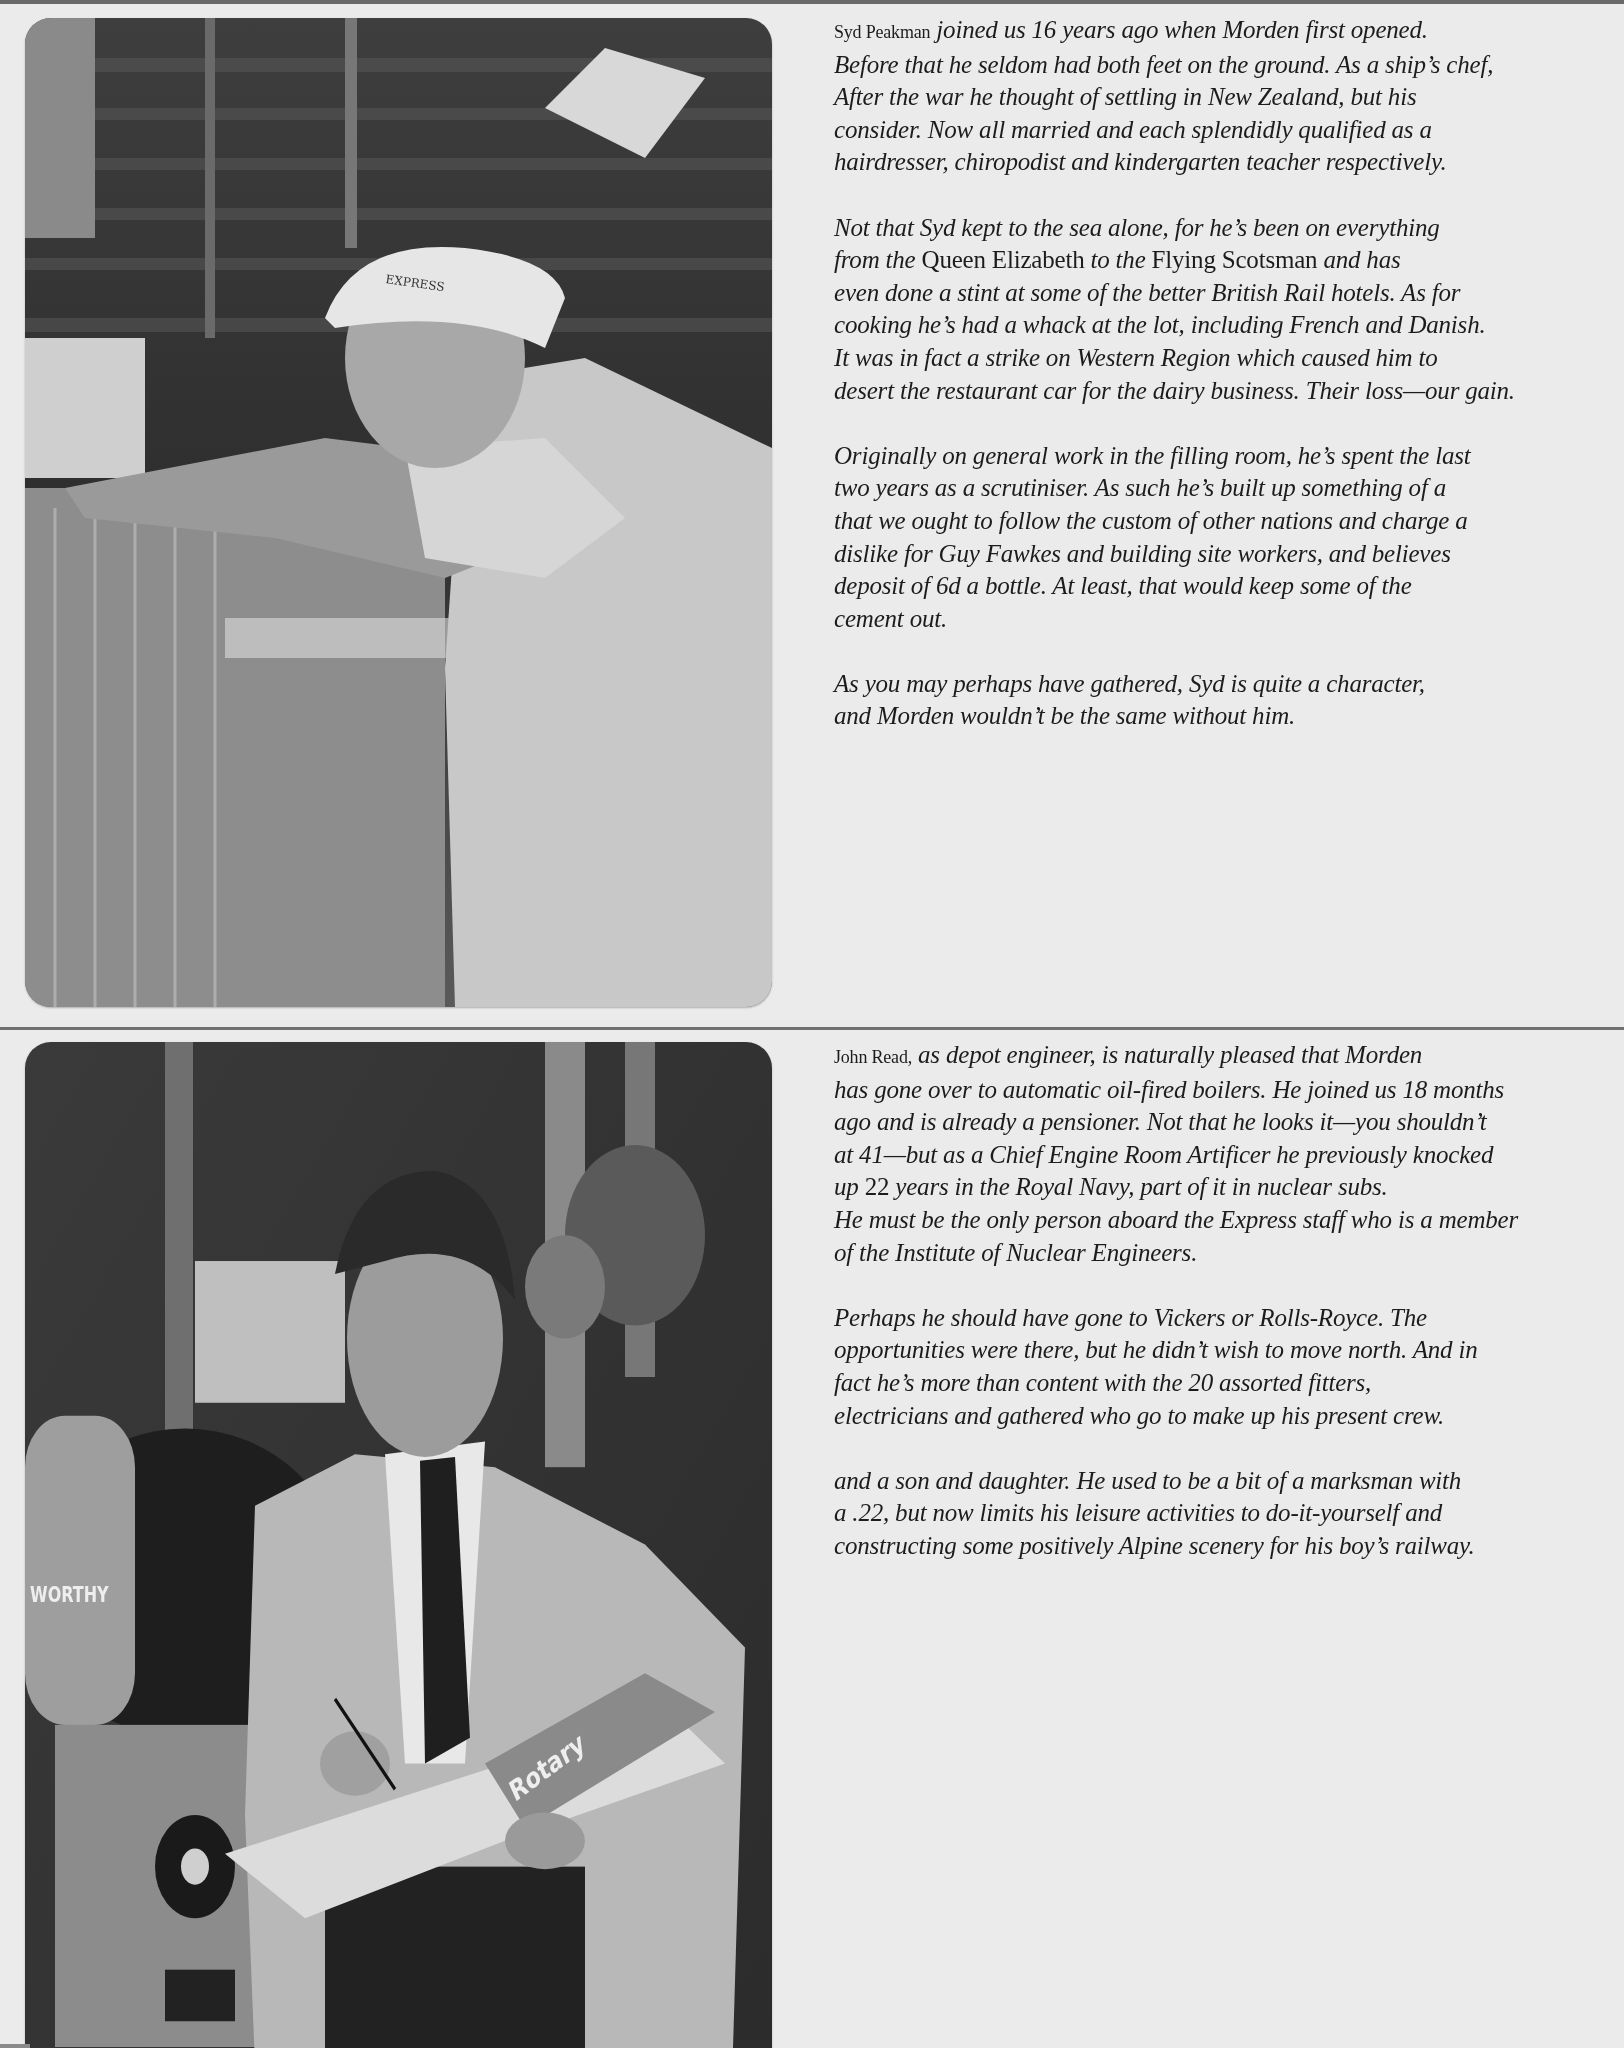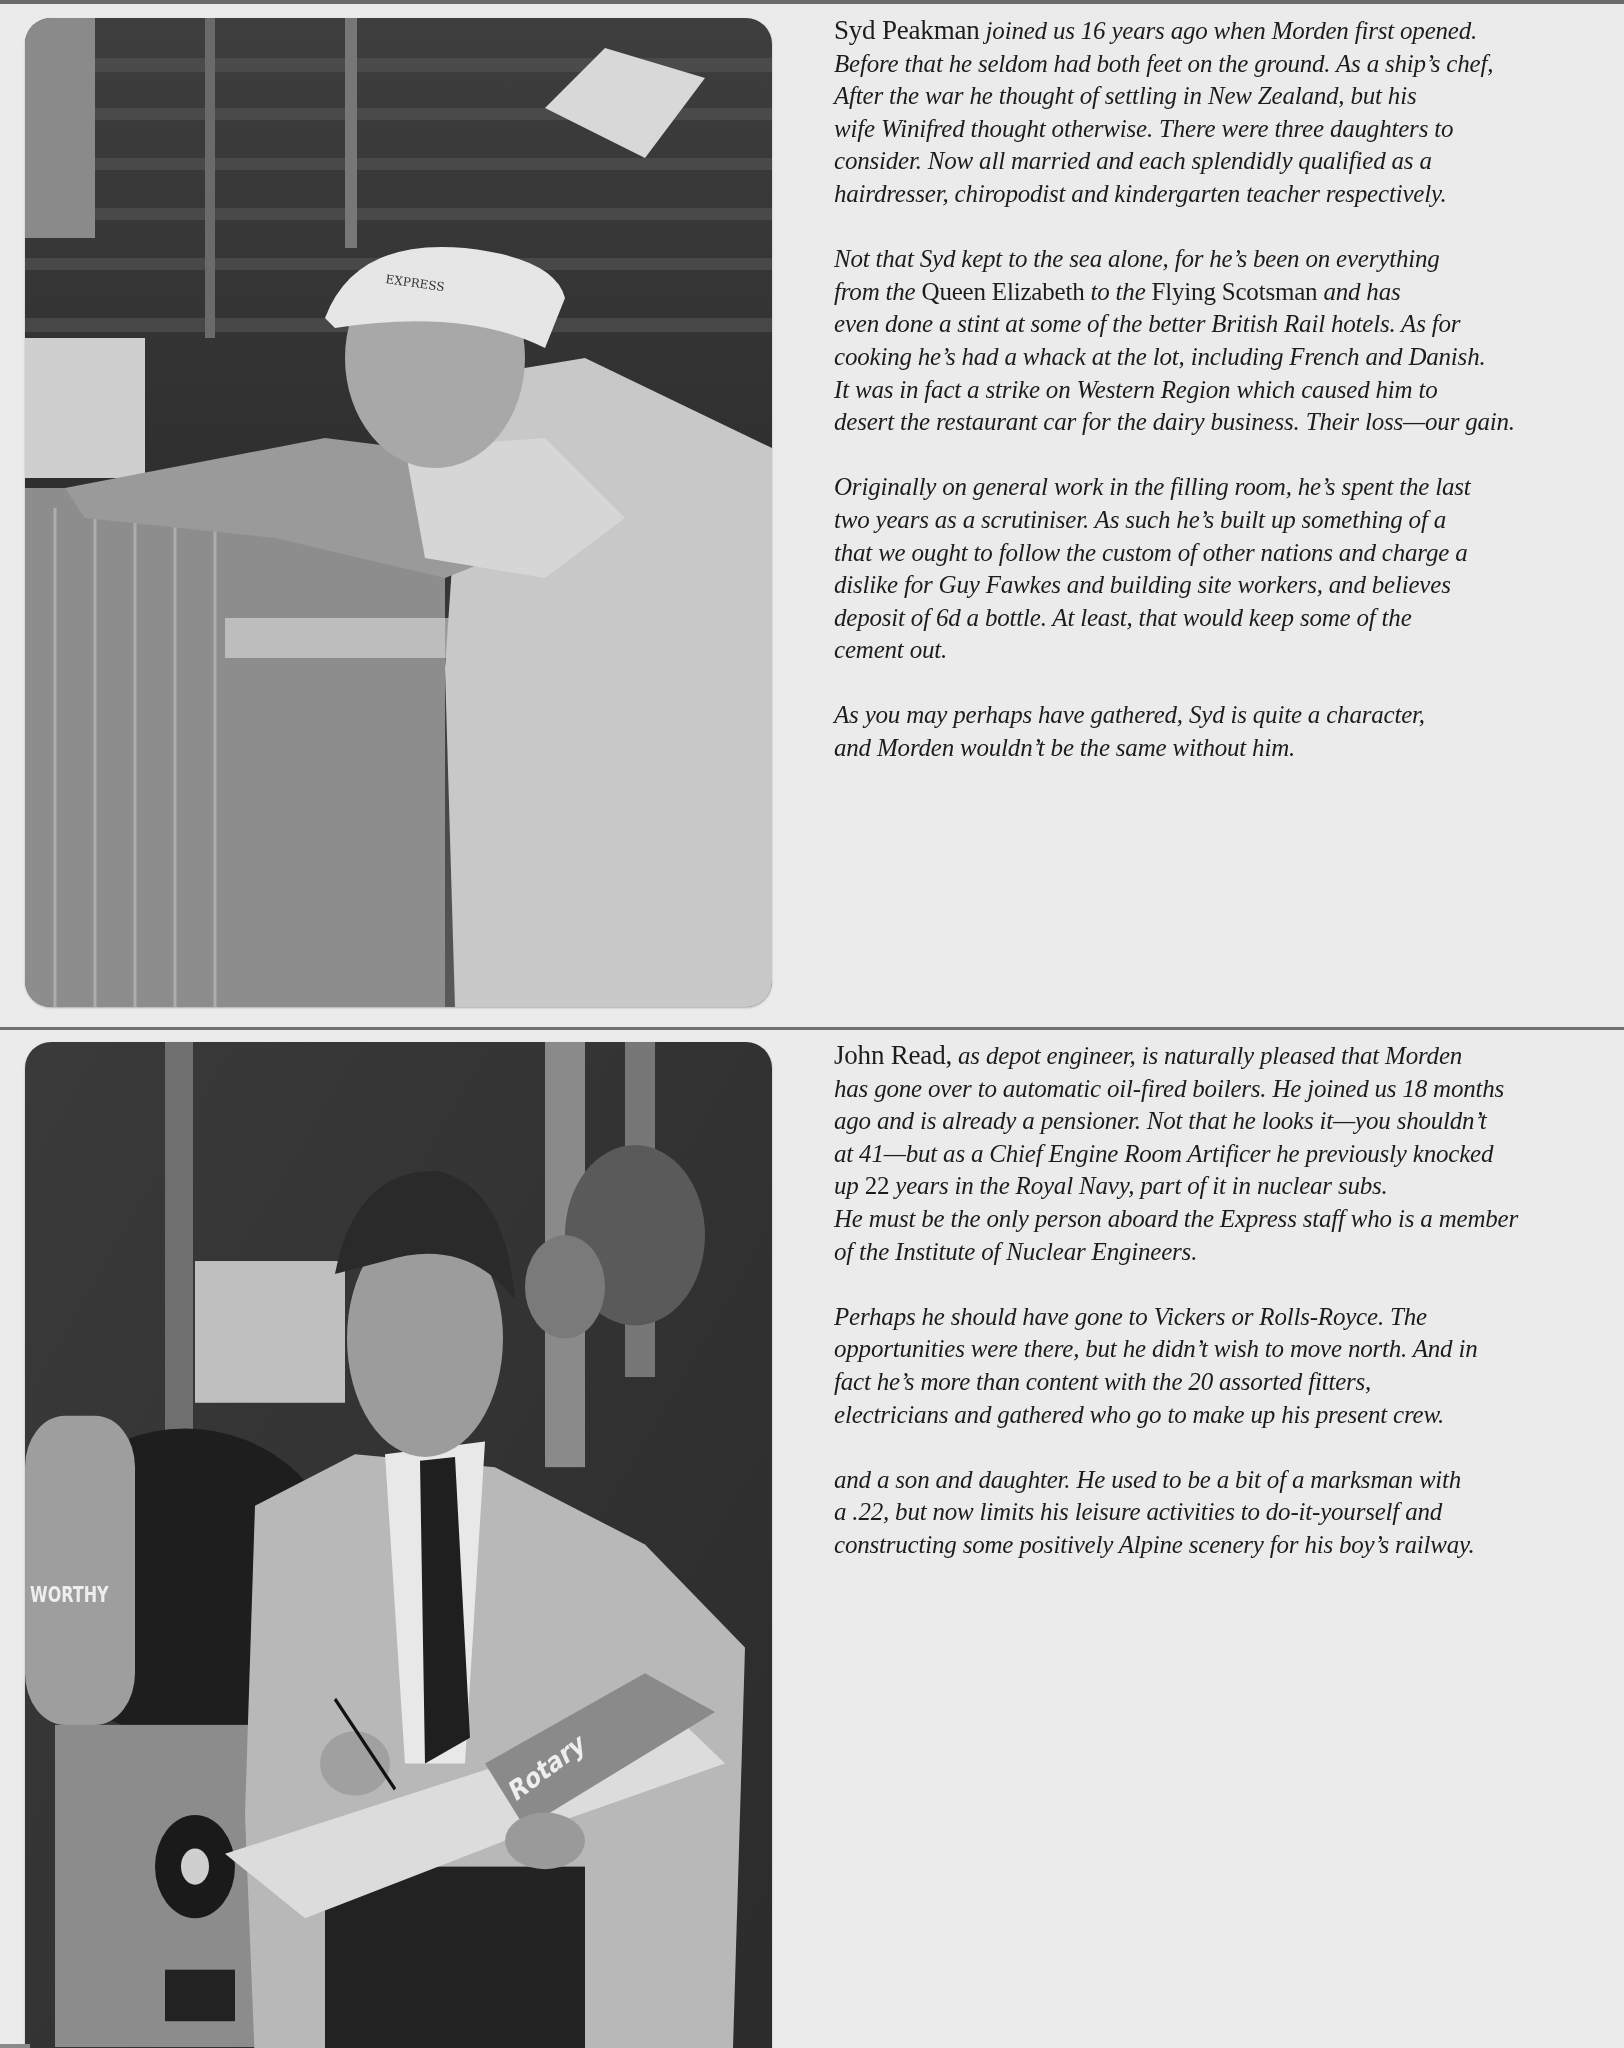--- a/index.html
+++ b/index.html
@@ -37,21 +37,21 @@
       left: 834px; width: 760px;
       font-size: 25px;
       line-height: 32.6px;
       font-style: italic;
       letter-spacing: -0.2px;
     }
     .article.top { top: 14px; }
     .article.bottom { top: 1039px; }
     .article p { margin: 0 0 32.6px 0; }
     .article .line { display: block; white-space: nowrap; }
-    .name { font-style: normal; font-size: 27px; }
+    .name { font-style: normal; font-size: 18px; }
     .roman { font-style: normal; }
   </style>
 </head>
 <body>
 
 <div class="top-rule"></div>
 
 <div class="photo top">
   <svg viewBox="0 0 747 989" preserveAspectRatio="none">
     <defs>
@@ -99,21 +99,20 @@
     <path d="M300,300 Q330,220 440,230 Q530,240 540,280 L520,330 Q440,290 310,310 Z" fill="#e6e6e6"></path>
     <text x="360" y="265" font-family="DejaVu Serif, serif" font-size="12" fill="#333" transform="rotate(8 360 265)">EXPRESS</text>
   </svg>
 </div>
 
 <div class="article top" id="article-0">
     <p>
       <span class="line"><span class="name">Syd Peakman</span><span> joined us 16 years ago when Morden first opened.</span></span>
       <span class="line"><span>Before that he seldom had both feet on the ground. As a ship’s chef,</span></span>
       <span class="line"><span>After the war he thought of settling in New Zealand, but his</span></span>
-      <span class="line"><span>wife Winifred thought otherwise. There were three daughters to</span></span>
       <span class="line"><span>consider. Now all married and each splendidly qualified as a</span></span>
       <span class="line"><span>hairdresser, chiropodist and kindergarten teacher respectively.</span></span>
     </p>
     <p>
       <span class="line"><span>Not that Syd kept to the sea alone, for he’s been on everything</span></span>
       <span class="line"><span>from the </span><span class="roman">Queen Elizabeth</span><span> to the </span><span class="roman">Flying Scotsman</span><span> and has</span></span>
       <span class="line"><span>even done a stint at some of the better British Rail hotels. As for</span></span>
       <span class="line"><span>cooking he’s had a whack at the lot, including French and Danish.</span></span>
       <span class="line"><span>It was in fact a strike on Western Region which caused him to</span></span>
       <span class="line"><span>desert the restaurant car for the dairy business. Their loss—our gain.</span></span>

